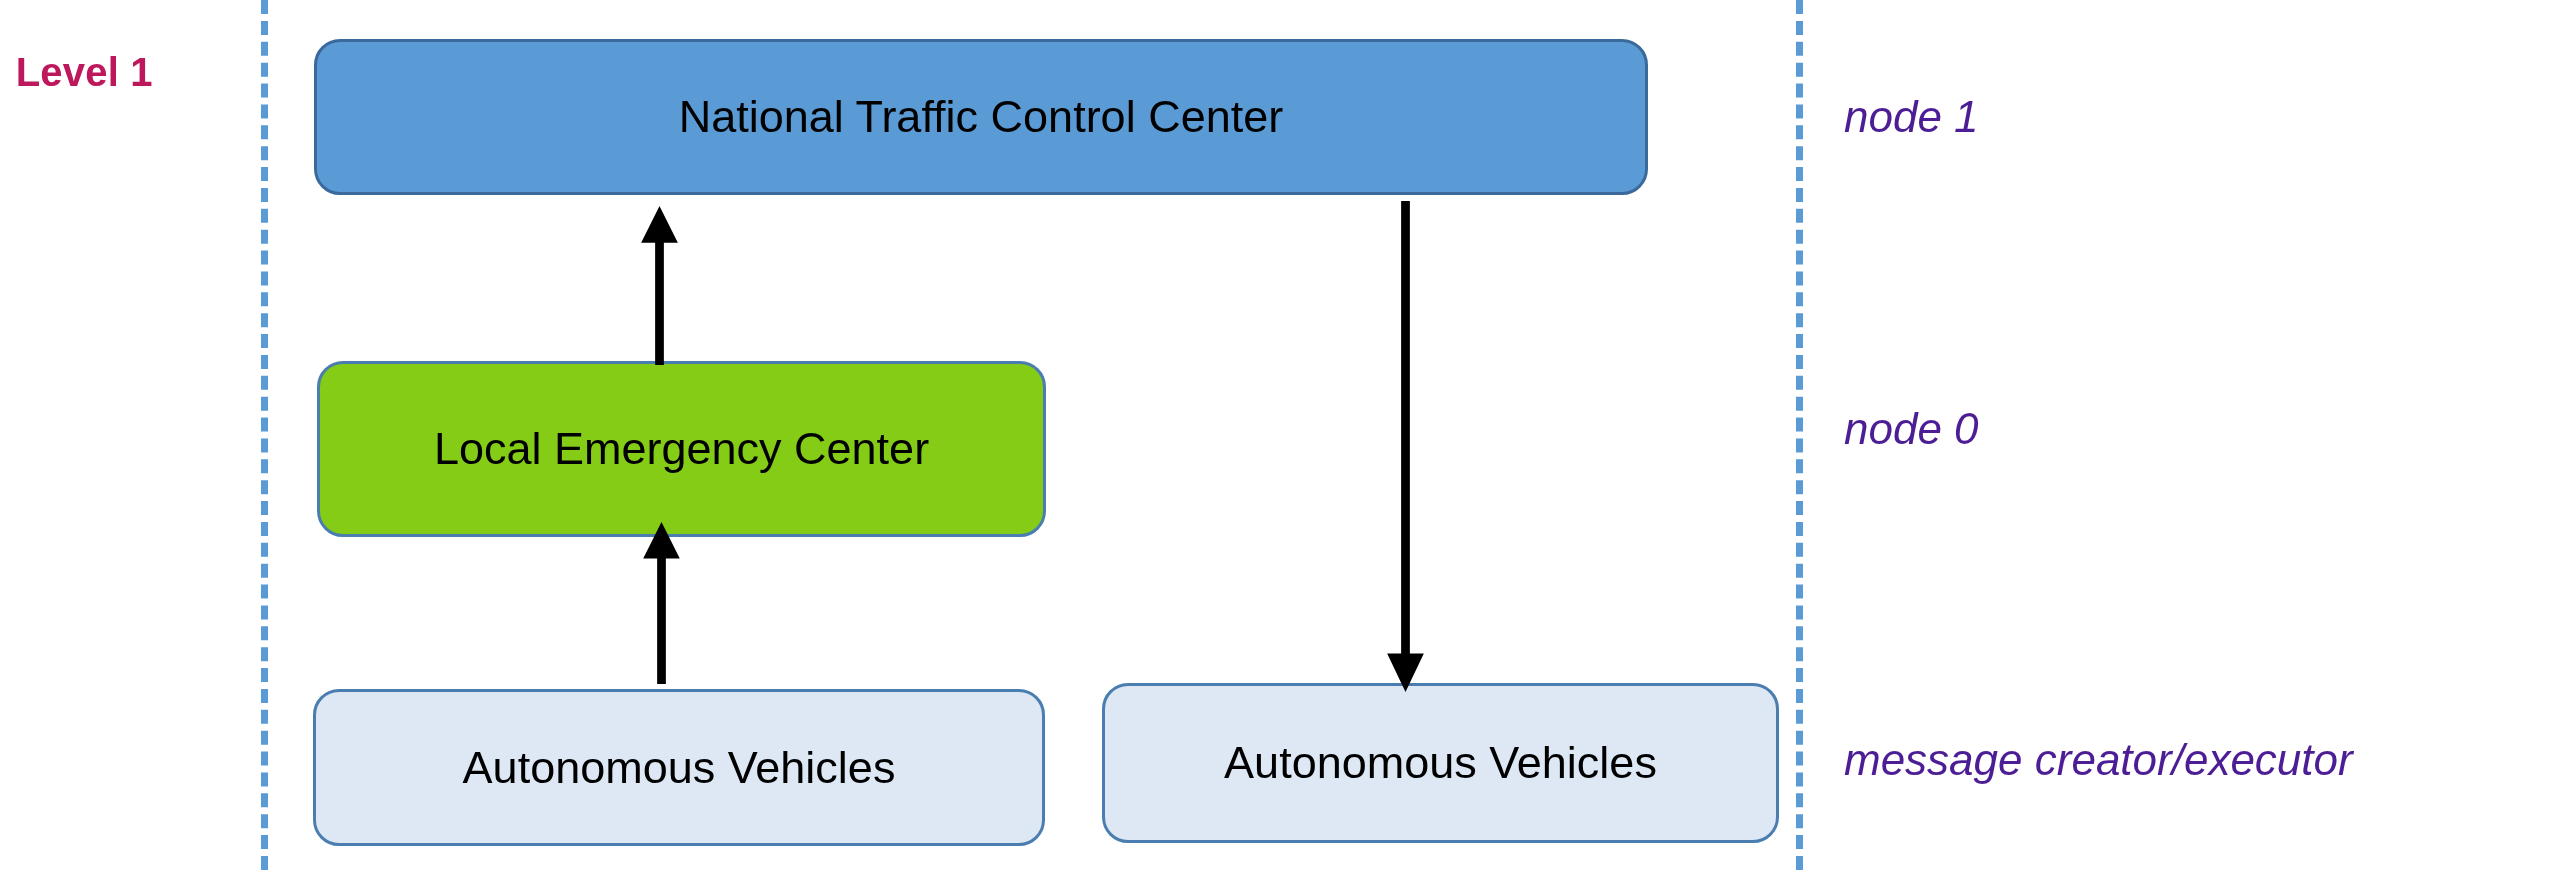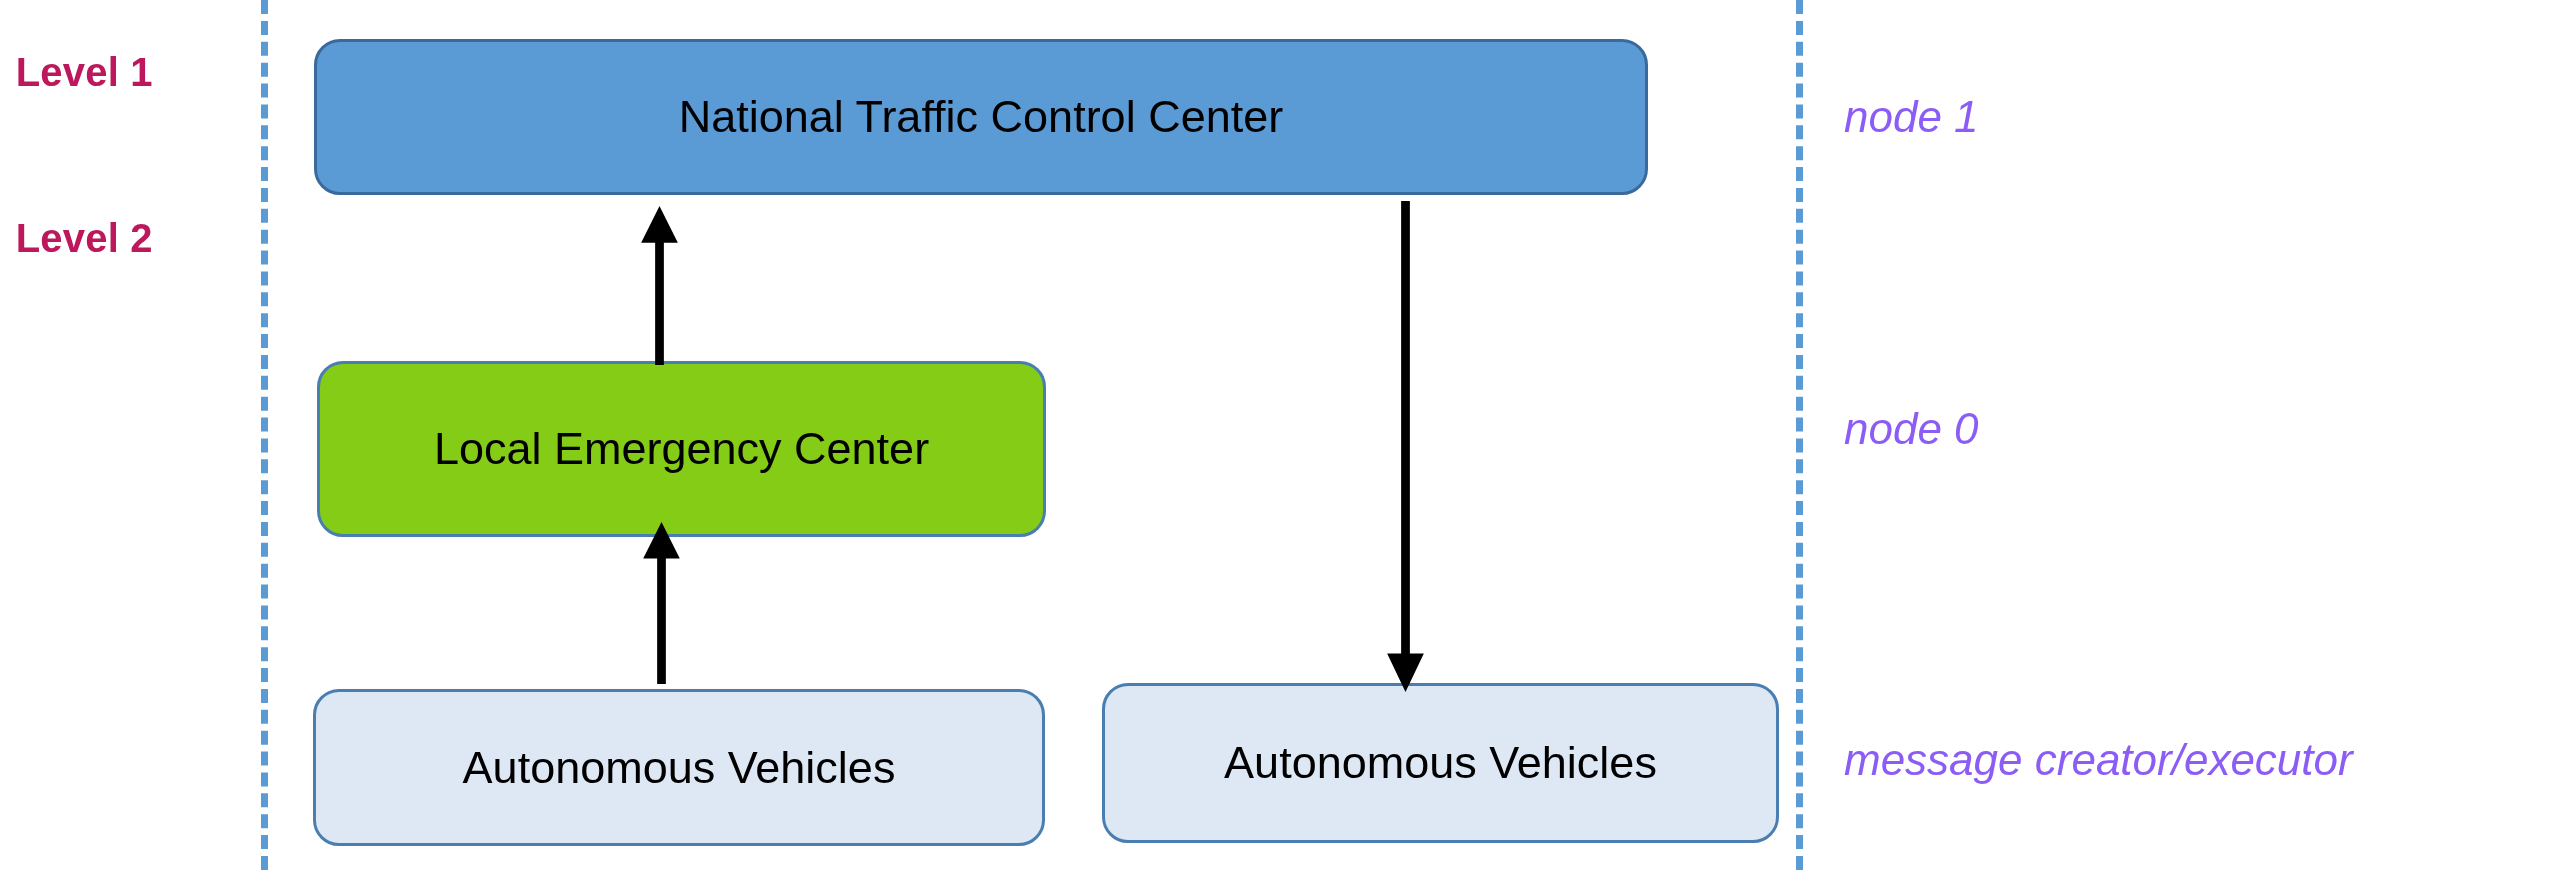--- a/index.html
+++ b/index.html
@@ -107,38 +107,37 @@
   #arrow-av-to-local   { left: 622px;  top: 522px; }
   #arrow-local-to-ntcc { left: 620px;  top: 206px; }
   #arrow-ntcc-to-av    { left: 1366px; top: 201px; }
 
   
   .annotation {
     position: absolute;
     left: 1844px;
     font-size: 44px;
     font-style: italic;
-    color: #8b5cf6;
+    color: #4c1d95;
     white-space: nowrap;
     line-height: 1;
   }
   #annotation-node-1 { top: 95px; }
   #annotation-node-2 { top: 407px; }
   #annotation-node-3 { top: 738px; }
 </style>
 </head>
 <body>
 
 <div id="canvas">
 
   <div class="divider" id="divider-left"></div>
   <div class="divider" id="divider-right"></div>
 
   <div class="level-label" id="level-1-label">Level 1</div>
-  <div class="level-label" id="level-2-label">Level 2</div>
 
   <div class="node-box" id="box-national">
     <span>National Traffic Control Center</span>
   </div>
 
   <div class="node-box" id="box-local">
     <span>Local Emergency Center</span>
   </div>
 
   <div class="node-box" id="box-av-left">

